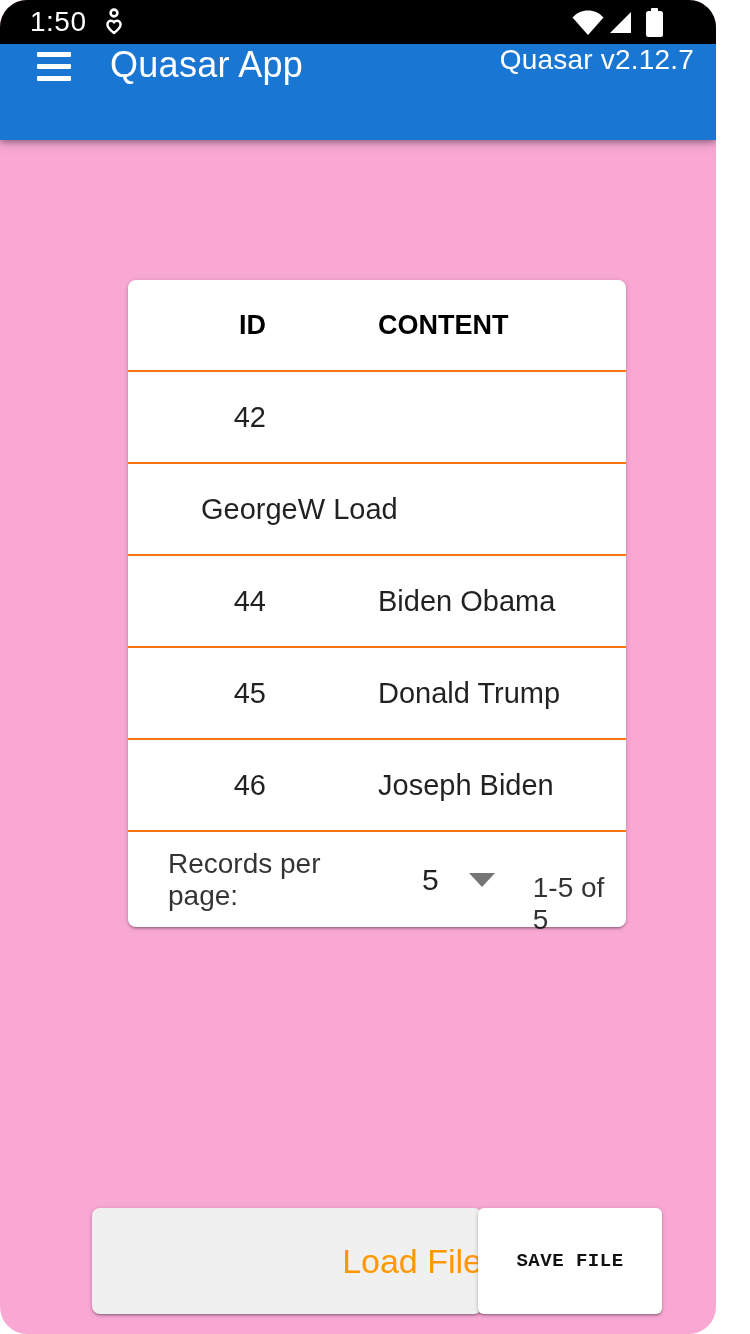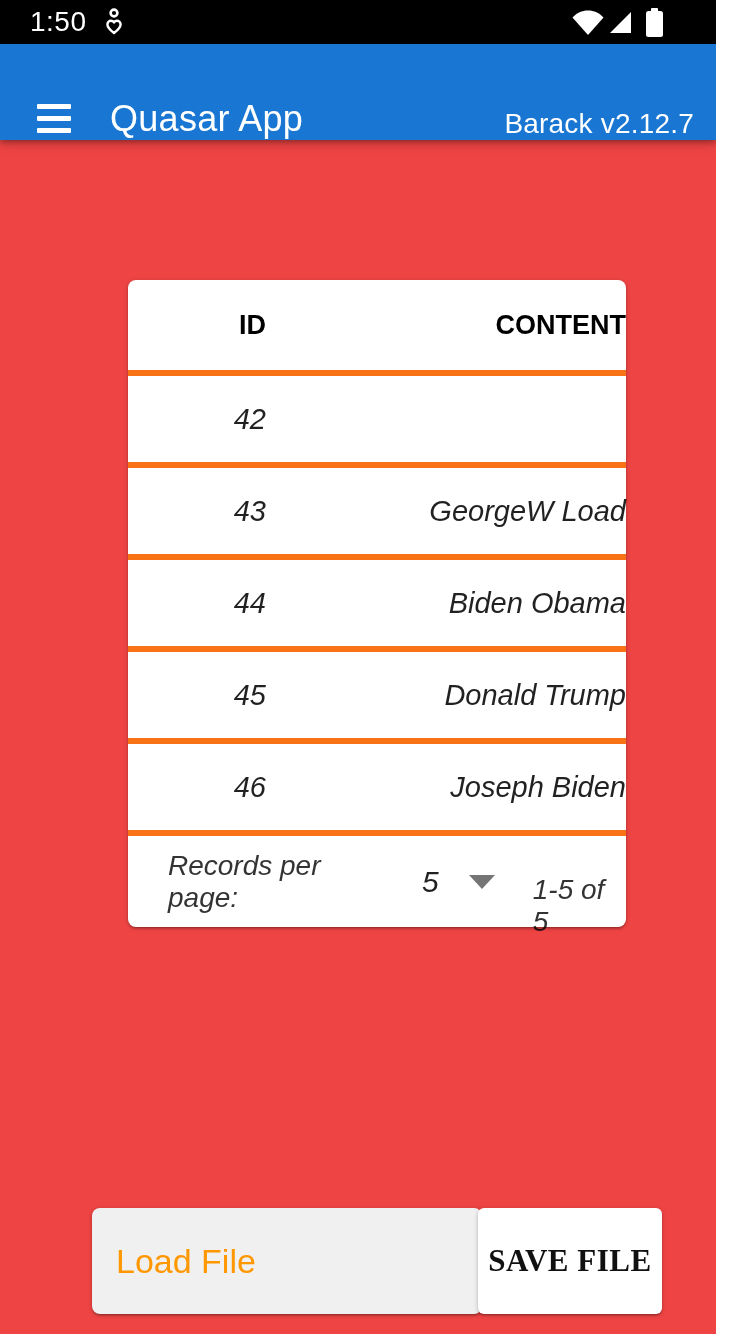--- a/index.html
+++ b/index.html
@@ -1,68 +1,69 @@
 <!DOCTYPE html>
 <html><head>
 <meta charset="utf-8">
 <style>
   * { margin: 0; padding: 0; box-sizing: border-box; }
   html, body { background: #fff; }
   .screen {
     position: relative;
     width: 716px; height: 1334px;
-    background: #ef4444;
+    background: #f9a8d4;
     overflow: hidden;
     font-family: "Liberation Sans", "DejaVu Sans", sans-serif;
     color: rgba(0,0,0,0.87);
+    border-radius: 27px;
   }
 
   
   .status-bar {
     position: absolute; top: 0; left: 0; right: 0; height: 44px;
     background: #000;
     display: flex; align-items: center;
     padding: 0 53px 0 30px;
     color: #fff;
   }
   .status-time { font-size: 28px; letter-spacing: 0.5px; }
   .wellbeing { margin-left: 16px; display: flex; align-items: center; }
   .status-right { margin-left: auto; display: flex; align-items: center; }
   .icon-wifi { display: block; }
   .icon-signal { display: block; margin-left: 4px; }
   .icon-battery { display: block; margin-left: 14px; }
 
   
   .app-bar {
     position: absolute; top: 44px; left: 0; right: 0; height: 96px;
-    display: flex; align-items: flex-end;
+    display: flex; align-items: flex-start;
     padding: 0 22px 0 32px;
     box-shadow: 0 2px 6px rgba(0,0,0,0.35), 0 5px 12px rgba(0,0,0,0.12);
     z-index: 5;
   }
   .menu-btn {
     width: 44px; height: 44px; border: none; background: transparent;
     display: flex; flex-direction: column; justify-content: center; gap: 7px;
     cursor: pointer; padding: 0 5px;
   }
   .menu-btn span { display: block; height: 5px; background: #fff; border-radius: 1px; }
   .app-title { color: #fff; font-size: 36px; font-weight: 400; margin-left: 34px; letter-spacing: 0.3px; }
   .app-version { color: #fff; font-size: 28px; margin-left: auto; letter-spacing: 0.2px; }
 
   
   .card {
     position: absolute; left: 128px; top: 280px; width: 498px;
     background: #fff; border-radius: 8px;
     box-shadow: 0 1px 5px rgba(0,0,0,0.2), 0 2px 2px rgba(0,0,0,0.14), 0 3px 1px -2px rgba(0,0,0,0.12);
   }
   .t-row { display: flex; align-items: center; height: 92px; gap: 39px; }
-  .t-row + .t-row, .t-foot { border-top: 6px solid #f97316; font-style: italic; }
+  .t-row + .t-row, .t-foot { border-top: 2px solid #f97316; }
   .t-head { height: 90px; }
   .cell-id { width: 138px; text-align: right; font-size: 29px; flex: none; }
-  .cell-content { margin-left: 45px; font-size: 29px; flex: 1; text-align: right; }
+  .cell-content { margin-left: 73px; font-size: 29px; flex: 1; text-align: left; }
   .t-head .cell-id, .t-head .cell-content { font-size: 27px; font-weight: 700; color: #000; }
   .t-foot {
     height: 97px; display: flex; align-items: center; justify-content: center;
     font-size: 28px; color: rgba(0,0,0,0.8); padding-left: 40px;
   }
   .per-page-select {
     display: flex; align-items: center; margin-left: 28px;
     background: transparent; border: none; cursor: pointer;
     font-size: 30px; color: rgba(0,0,0,0.87);
     font-family: inherit;
@@ -75,27 +76,28 @@
   .range-label { margin-left: 38px; margin-top: 48px; }
 
   
   .file-bar { position: absolute; left: 88px; top: 1208px; width: 574px; height: 106px; }
   .load-file {
     position: absolute; left: 4px; top: 0; height: 106px; width: 390px;
     background: #f0f0f0; border-radius: 8px;
     box-shadow: 0 1px 5px rgba(0,0,0,0.2), 0 2px 2px rgba(0,0,0,0.14), 0 3px 1px -2px rgba(0,0,0,0.12);
     display: flex; align-items: center; padding-left: 24px;
     cursor: pointer;
+    justify-content: flex-end;
   }
   .load-file-label { color: #ff9800; font-size: 34px; }
   .save-btn {
     position: absolute; right: 0; top: 0; height: 106px; width: 184px;
     background: #fff; border: none; border-radius: 6px;
     box-shadow: 0 1px 5px rgba(0,0,0,0.2), 0 2px 2px rgba(0,0,0,0.14), 0 3px 1px -2px rgba(0,0,0,0.12);
-    font-family: Liberation Serif, serif; font-size: 31px; font-weight: 700; letter-spacing: 0.5px;
+    font-family: Liberation Mono, monospace; font-size: 19px; font-weight: 700; letter-spacing: 0.5px;
     color: #111; cursor: pointer;
   }
 </style>
 </head>
 <body>
 
 <div class="screen">
 
   <div class="status-bar">
     <span class="status-time">1:50</span>
@@ -119,34 +121,33 @@
     </span>
   </div>
 
   <header class="app-bar" style="background:#1976d2;">
     <button class="menu-btn" aria-label="menu">
       <span></span>
         <span></span>
         <span></span>
     </button>
     <div class="app-title">Quasar App</div>
-    <div class="app-version">Barack v2.12.7</div>
+    <div class="app-version">Quasar v2.12.7</div>
   </header>
 
   <section class="card">
     <div class="t-row t-head">
       <div class="cell-id">ID</div>
       <div class="cell-content">CONTENT</div>
     </div>
 
     <div class="t-row">
       <div class="cell-id">42</div>
     </div>
     <div class="t-row">
-      <div class="cell-id">43</div>
       <div class="cell-content">GeorgeW Load</div>
     </div>
     <div class="t-row">
       <div class="cell-id">44</div>
       <div class="cell-content">Biden Obama</div>
     </div>
     <div class="t-row">
       <div class="cell-id">45</div>
       <div class="cell-content">Donald Trump</div>
     </div>

